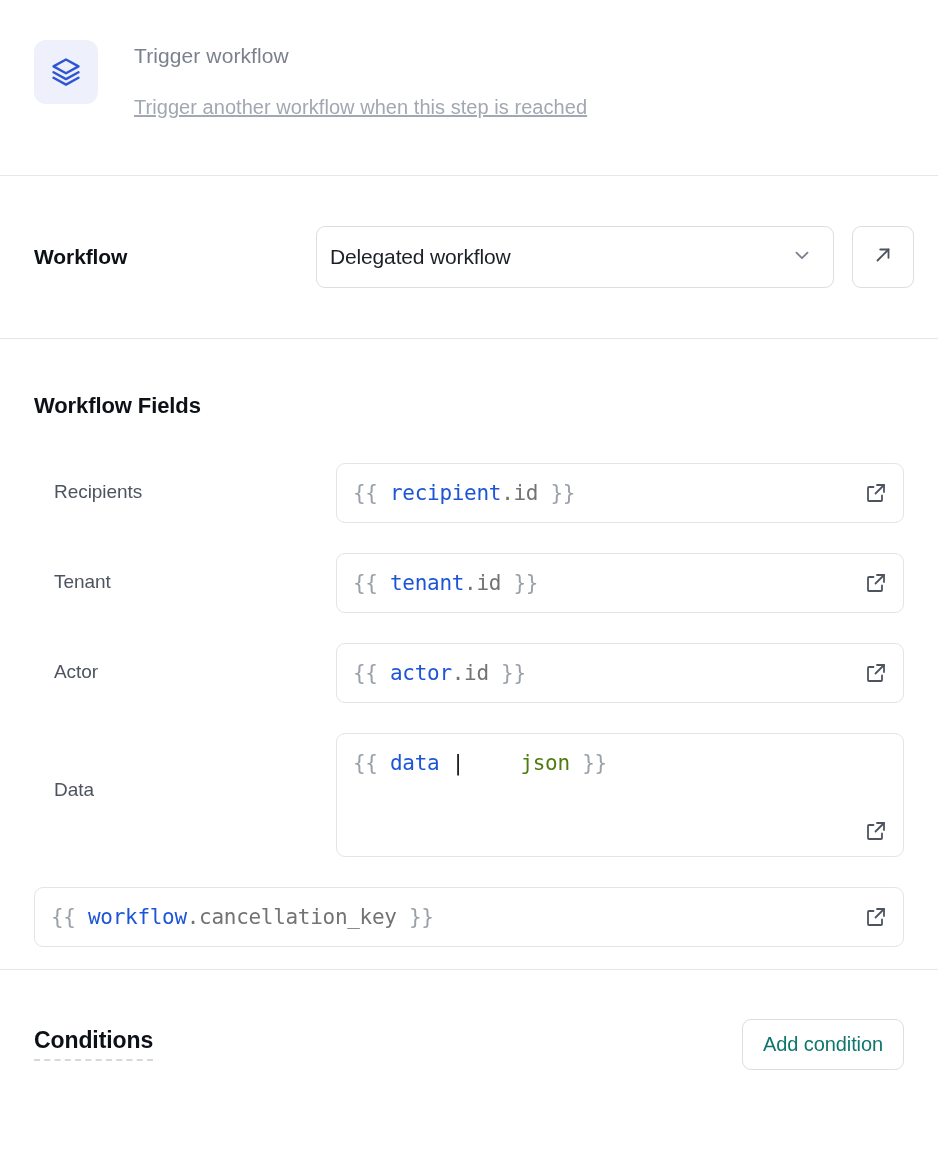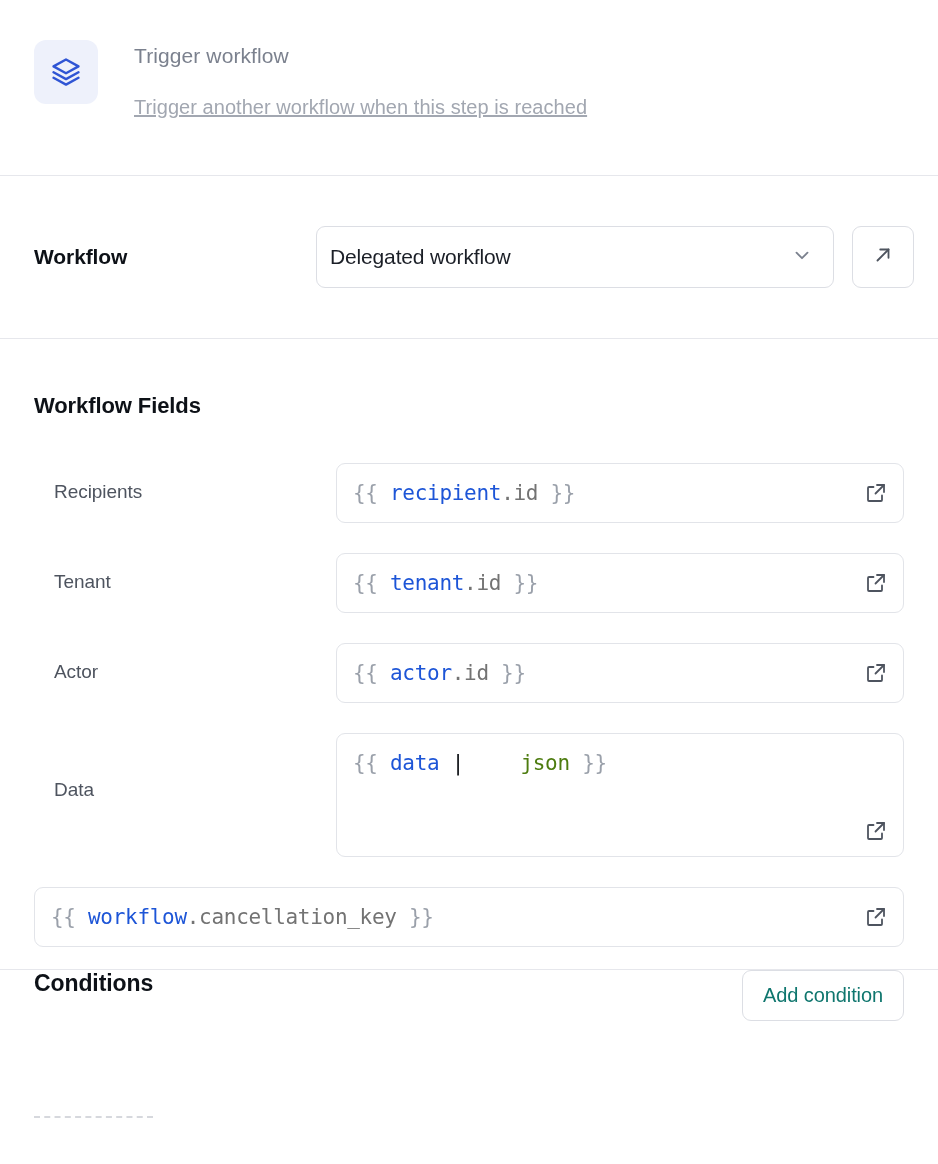--- a/index.html
+++ b/index.html
@@ -189,20 +189,21 @@
     top: auto;
     bottom: 12px;
     transform: none;
   }
 
   
   .conditions-section {
     padding: 0 34px;
     height: 148px;
     display: flex;
+    align-items: center;
     justify-content: space-between;
   }
   .conditions-title {
     font-size: 23px;
     font-weight: 700;
     color: #0d1117;
     letter-spacing: -0.1px;
     border-bottom: 2px dashed #d6d8dd;
     padding-bottom: 5px;
     cursor: help;

